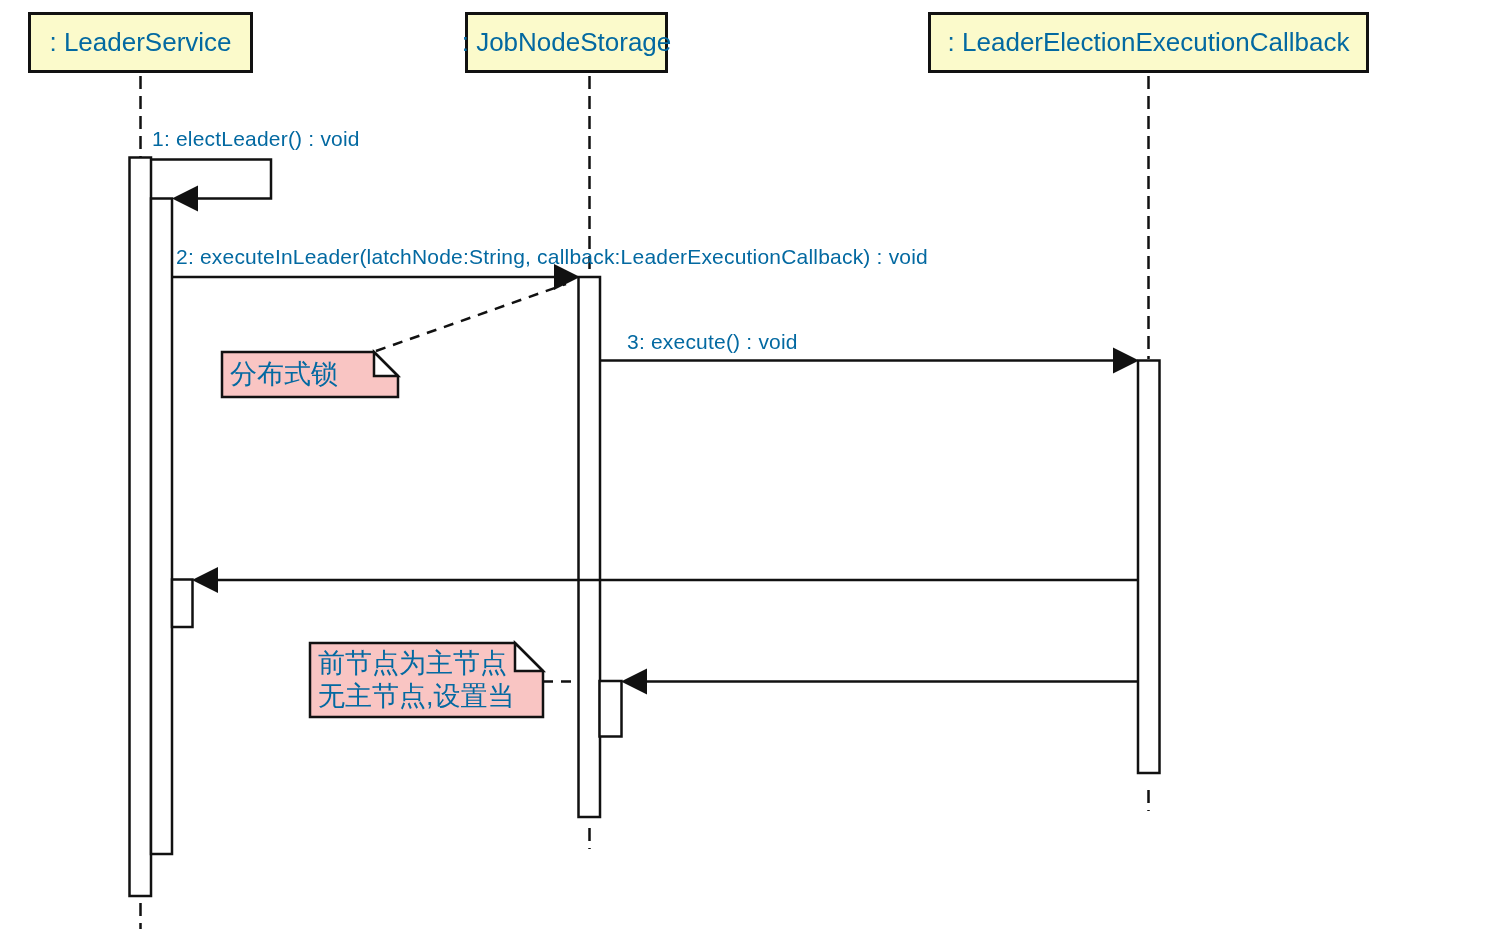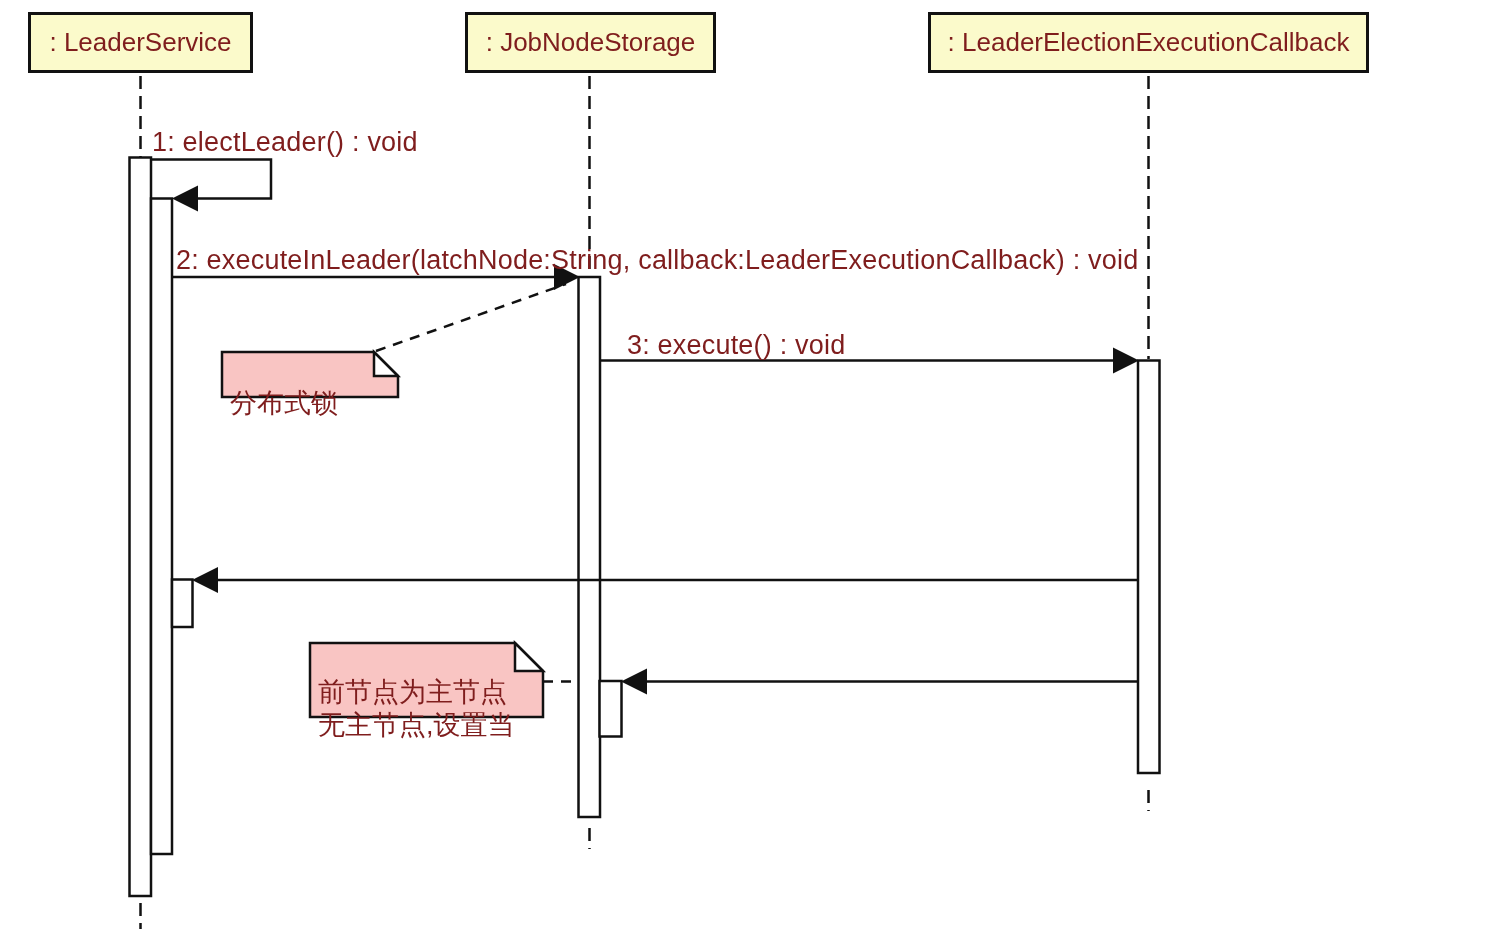--- a/index.html
+++ b/index.html
@@ -1,46 +1,45 @@
 <!DOCTYPE html>
 <html><head>
 <meta charset="utf-8">
 <style>
   html,body { margin:0; padding:0; background:#ffffff; }
   #canvas {
     position:relative;
     width:1502px; height:944px;
     background:#ffffff;
     font-family:"Liberation Sans","DejaVu Sans",sans-serif;
-    color:#7f1d1d;
+    color:#0369a1;
     overflow:hidden;
   }
   #diagram-svg { position:absolute; left:0; top:0; }
   .header {
     position:absolute;
     box-sizing:border-box;
     height:61px;
     background:#FBFACB;
     border:3.5px solid #111111;
     display:flex; align-items:center; justify-content:center;
     font-size:26px;
     white-space:nowrap;
   }
   .msg {
     position:absolute;
-    font-size:27px;
+    font-size:21px;
     white-space:nowrap;
     letter-spacing:0.2px;
   }
   .note-text {
     position:absolute;
     font-size:27px;
     line-height:33px;
     white-space:nowrap;
-    margin-top:29px;
   }
 </style>
 </head>
 <body>
 
 <div id="canvas">
 
   <svg id="diagram-svg" width="1502" height="944" viewBox="0 0 1502 944">
 
     <g stroke="#111111" stroke-width="2.5" stroke-dasharray="13 7">
@@ -82,21 +81,21 @@
     <polygon points="621,681.5 647,668.5 647,694.5" fill="#111111"></polygon>
 
     <polygon points="222,352 374,352 398,376 398,397 222,397" stroke="#111111" stroke-width="2.5" fill="#F9C5C3"></polygon>
     <polygon points="374,352 374,376 398,376" fill="#ffffff" stroke="#111111" stroke-width="2.5"></polygon>
 
     <polygon points="310,643 515,643 543,671 543,717 310,717" stroke="#111111" stroke-width="2.5" fill="#F9C5C3"></polygon>
     <polygon points="515,643 515,671 543,671" fill="#ffffff" stroke="#111111" stroke-width="2.5"></polygon>
   </svg>
 
   <div class="header" style="left:28px; top:12px; width:225px;">: LeaderService</div>
-  <div class="header" style="left:465px; top:12px; width:251px;">: JobNodeStorage</div>
+  <div class="header" style="left:465px; top:12px; width:203px;">: JobNodeStorage</div>
   <div class="header" style="left:928px; top:12px; width:441px;">: LeaderElectionExecutionCallback</div>
 
   <div class="msg" style="left:152px; top:127px;">1: electLeader() : void</div>
   <div class="msg" style="left:176px; top:245px;">2: executeInLeader(latchNode:String, callback:LeaderExecutionCallback) : void</div>
   <div class="msg" style="left:607px; top:330px;margin-left:20px;">3: execute() : void</div>
 
   <div class="note-text" style="left:230px; top:358px;">分布式锁</div>
   <div class="note-text" style="left:318px; top:647px;">
     <div>前节点为主节点</div>
     <div>无主节点,设置当</div>

